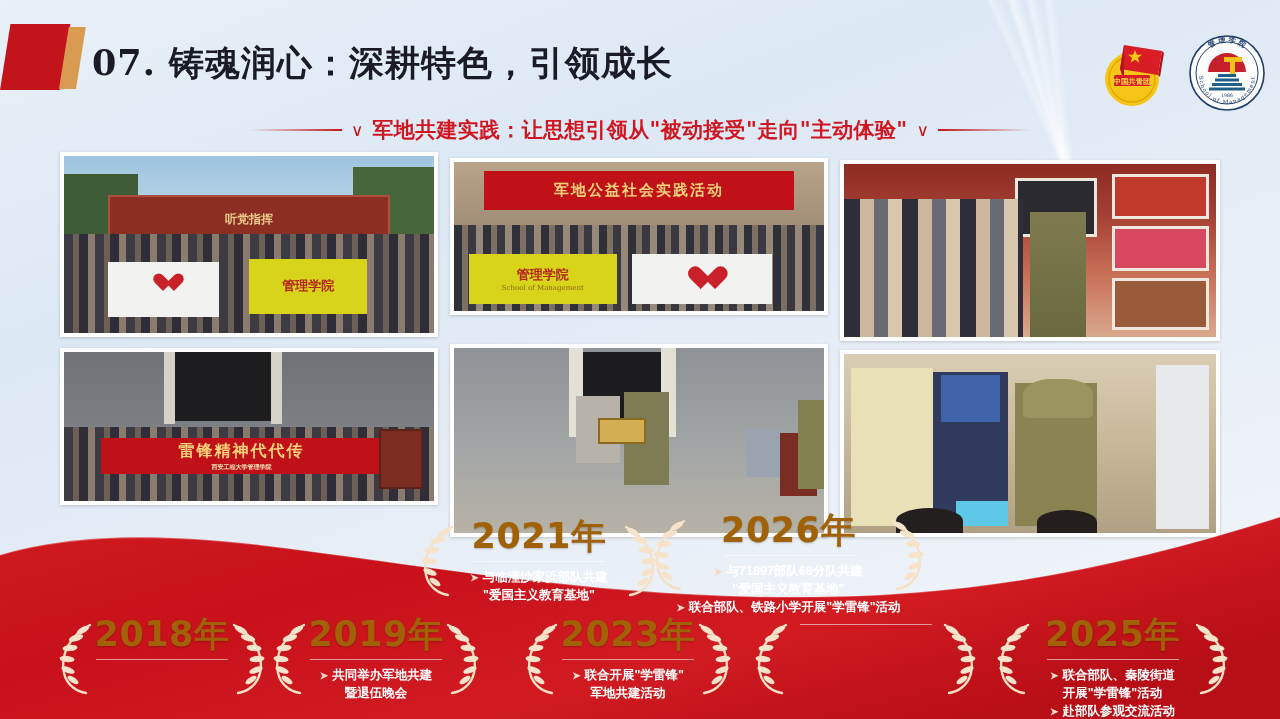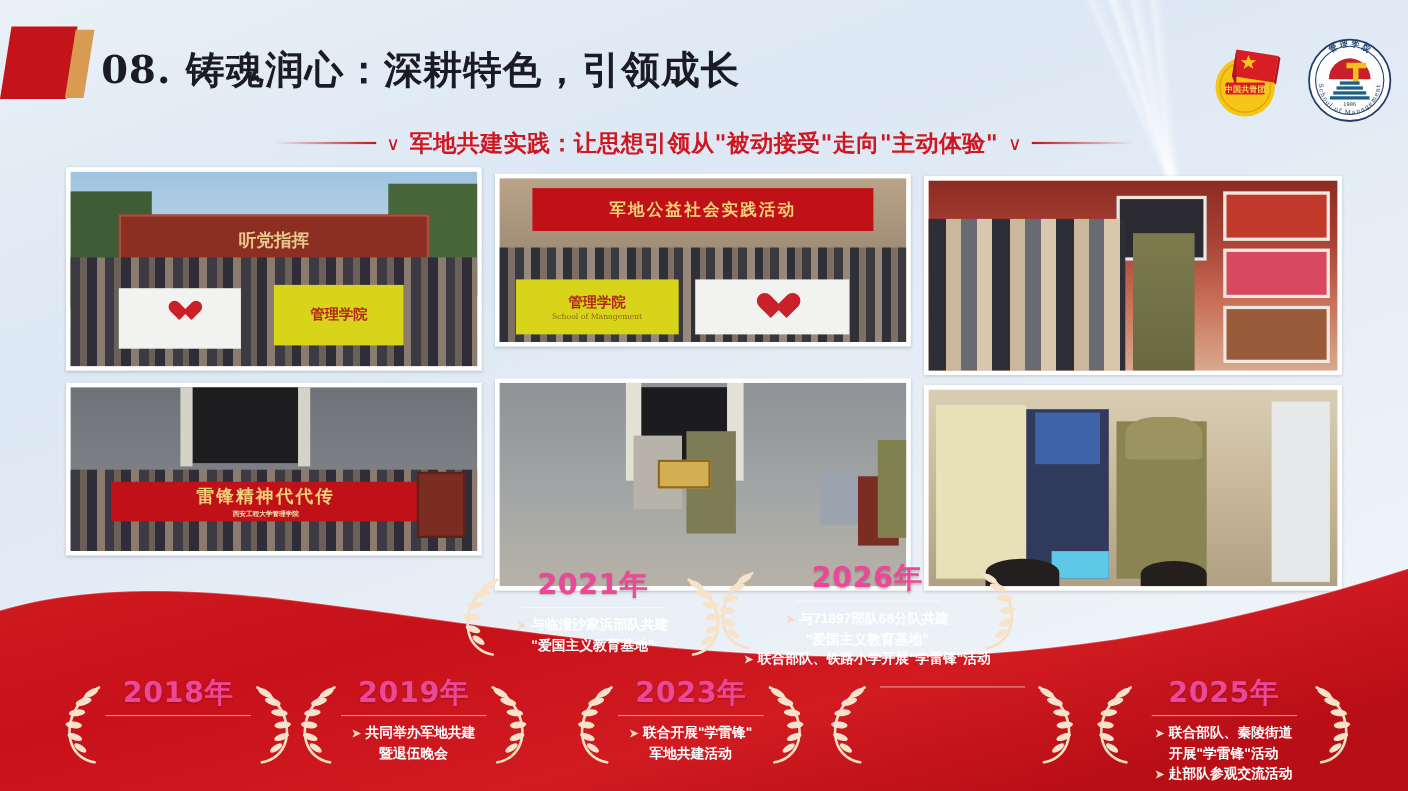--- a/index.html
+++ b/index.html
@@ -76,42 +76,42 @@
   .heart:before{ left:10px; transform:rotate(-45deg); transform-origin:0 100%; }
   .heart:after { left:10px; transform:rotate(45deg);  transform-origin:100% 100%; }
 
   
   .redwave{ position:absolute; left:0; bottom:0; width:1280px; height:260px; }
 
   
   .tl-item{ position:absolute; color:#fff; text-align:center; }
   .tl-year{
     font-family:"DejaVu Sans", sans-serif;
-    font-size:26px; font-weight:700; color:#ec4899; letter-spacing:.5px; line-height:1;
+    font-size:35px; font-weight:700; color:#a16207; letter-spacing:.5px; line-height:1;
     text-shadow:0 1px 2px rgba(0,0,0,.22);
   }
   .tl-div{ width:132px; height:1px; background:rgba(255,255,255,.55); margin:7px auto 6px; }
   .tl-lines{ font-size:12.5px; line-height:1.45; color:#fff; font-weight:700; white-space:nowrap; }
   .tl-lines .ln{ display:block; }
   .arrow{ color:#f7d8c6; font-size:10px; margin-right:4px; }
   .wreath{ position:absolute; top:4px; width:40px; height:74px; }
   .wreath.l{ left:-6px; }
   .wreath.r{ right:-6px; }
 </style>
 </head>
 <body>
 
 <div class="bg-rays"></div>
 
 <div class="header">
   <div class="hdr-mark">
     <div class="red"></div>
     <div class="gold"></div>
   </div>
-  <div class="hdr-title">08. 铸魂润心：深耕特色，引领成长</div>
+  <div class="hdr-title">07. 铸魂润心：深耕特色，引领成长</div>
 
   <div class="logos">
 
     <div class="logo-cyl">
       <svg viewBox="0 0 76 76" width="76" height="76">
         <circle cx="34" cy="44" r="27" fill="#f5c518"></circle>
         <circle cx="34" cy="44" r="23" fill="none" stroke="#e0a800" stroke-width="1.3"></circle>
         <path d="M26 10 L64 16 L60 40 L22 34 Z" fill="#d81e24"></path>
         <path d="M26 10 L26 46 L22 34 Z" fill="#b3141a"></path>
         <path d="M60 40 L64 16 L66 18 L62 42 Z" fill="#b3141a"></path>
@@ -159,21 +159,21 @@
 </div>
 
 <div class="grid">
 
   <div class="ph" style="left:0;top:0;width:378px;height:185px;">
     <div class="inner">
       <div class="sky" style="background:linear-gradient(180deg,#9fc4e0 0%,#bcd6e6 38%,#8fae7e 60%,#6d7d63 100%)"></div>
       <div style="position:absolute;left:0;top:10%;width:20%;height:60%;background:#3e5c35;"></div>
       <div style="position:absolute;right:0;top:6%;width:22%;height:58%;background:#47663a;"></div>
       <div style="position:absolute;left:12%;top:22%;width:76%;height:30%;background:#8c2f22;border:2px solid #a9503f;"></div>
-      <div style="position:absolute;left:18%;top:28%;width:64%;height:16%;display:flex;align-items:center;justify-content:space-around;color:#e8c98a;font-size:16px;font-weight:700;">听党指挥</div>
+      <div style="position:absolute;left:18%;top:28%;width:64%;height:16%;display:flex;align-items:center;justify-content:space-around;color:#e8c98a;font-size:12px;font-weight:700;">听党指挥</div>
       <div class="crowd"></div>
       <div class="banner-white" style="left:12%;top:60%;width:30%;height:31%;">
         <div style="position:absolute;left:50%;top:40%;transform:translate(-50%,-50%);">
             <div class="heart"></div>
           </div>
       </div>
       <div class="banner-yellow" style="left:50%;top:58%;width:32%;height:31%;">
         <span style="color:#b3261a;font-size:13px;font-weight:700;">管理学院</span>
       </div>
     </div>

